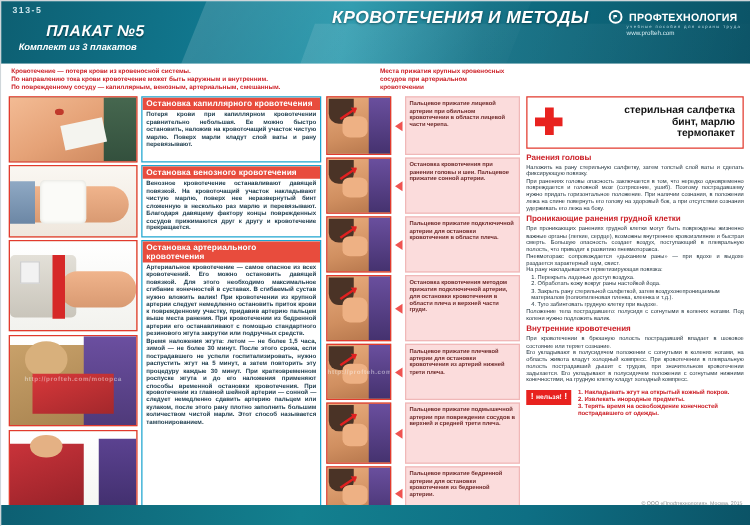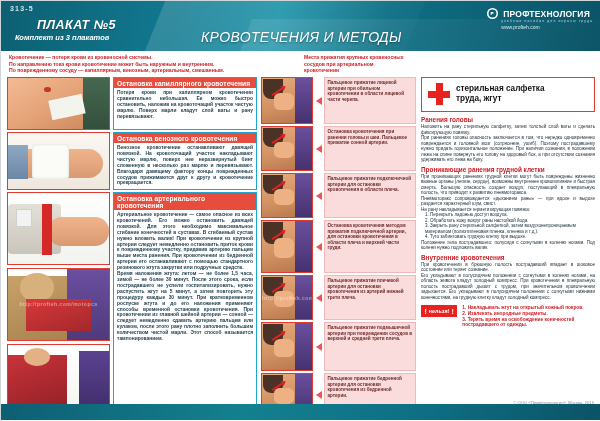--- a/index.html
+++ b/index.html
@@ -46,25 +46,24 @@
     color: #ffffff; letter-spacing: 0.5px;
     text-shadow: 0 1px 1px rgba(0,0,0,0.35);
   }
   .plakat-sub {
     position: absolute; left: 14px; top: 32px;
     font-size: 7.5px; font-weight: bold; font-style: italic;
     color: #ffffff;
   }
   .main-title {
     position: absolute; left: 200px; top: 5px;
-    width: 270px; text-align: left;
-    font-size: 14px; line-height: 15px; font-weight: normal; font-style: italic;
+    width: 270px; text-align: right;
+    font-size: 14px; line-height: 15px; font-weight: bold; font-style: italic;
     color: #ffffff; letter-spacing: 0.3px;
     text-shadow: 0 1px 2px rgba(0,0,0,0.4);
-    margin-top: 24px;
   }
   .brand {
     position: absolute; right: 8px; top: 7px;
     text-align: left;
   }
   .brand-row { display: flex; align-items: center; gap: 5px; }
   .brand-mark {
     width: 11px; height: 11px; border-radius: 50%;
     background: #ffffff;
     display: inline-flex; align-items: center; justify-content: center;
@@ -188,21 +187,21 @@
   }
   .cross {
     position: relative; flex: 0 0 22px; height: 22px;
   }
   .cross:before, .cross:after {
     content: ""; position: absolute; background: #e8221f;
   }
   .cross:before { left: 8px; top: 0; width: 7px; height: 22px; }
   .cross:after { left: 0; top: 8px; width: 22px; height: 7px; }
   .kit-text {
-    flex: 1; text-align: left;
+    flex: 1; text-align: right;
     font-size: 8.2px; line-height: 9.6px; font-weight: bold; color: #111111;
   }
   .r-sec { margin-bottom: 3px; }
   .r-title {
     font-size: 6.4px; font-weight: bold; color: #cc2027; margin-bottom: 1px;
   }
   .r-body {
     font-size: 4.55px; line-height: 5.5px; color: #1b2d38; text-align: justify;
   }
   .r-list { margin: 0 0 0 4px; }
@@ -533,21 +532,22 @@
       </div>
 
     </div>
 
     <div class="col-right">
 
       <div class="kit-box">
         <div class="cross"></div>
         <div class="kit-text">
           <div>стерильная салфетка</div>
-          <div>труда, жгут</div>
+          <div>бинт, марлю</div>
+          <div>термопакет</div>
         </div>
       </div>
 
       <div class="r-sec">
         <div class="r-title">Ранения головы</div>
         <div class="r-body" style="white-space:pre-line;">Наложить на рану стерильную салфетку, затем толстый слой ваты и сделать фиксирующую повязку.
 При ранениях головы опасность заключается в том, что нередко одновременно повреждается и головной мозг (сотрясение, ушиб). Поэтому пострадавшему нужно придать горизонтальное положение. При наличии сознания, в положении лежа на спине повернуть его голову на здоровый бок, а при отсутствии сознания удерживать его лежа на боку.</div>
       </div>
 
       <div class="r-sec">

